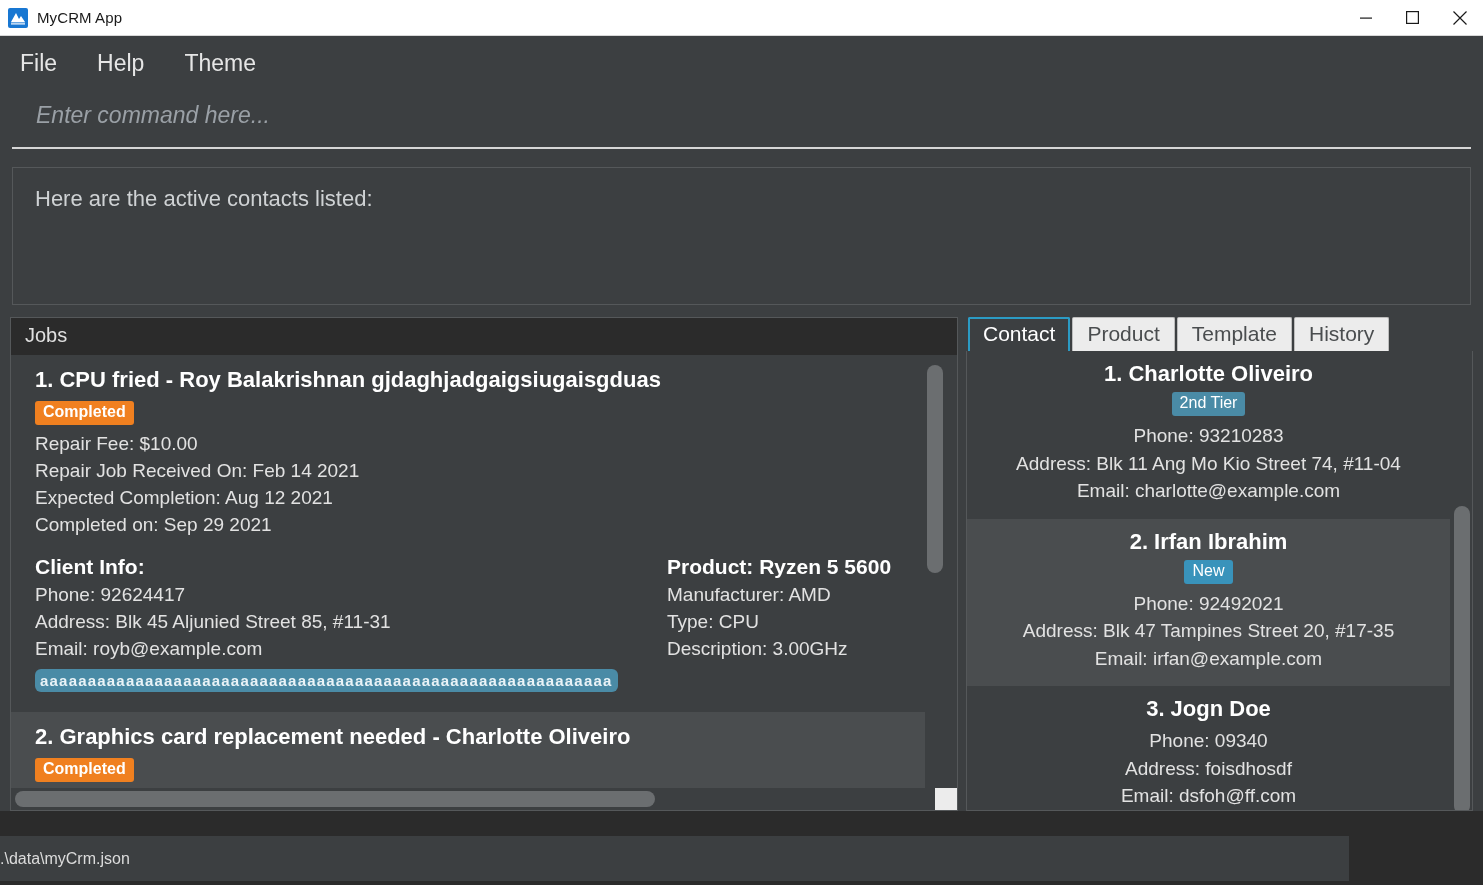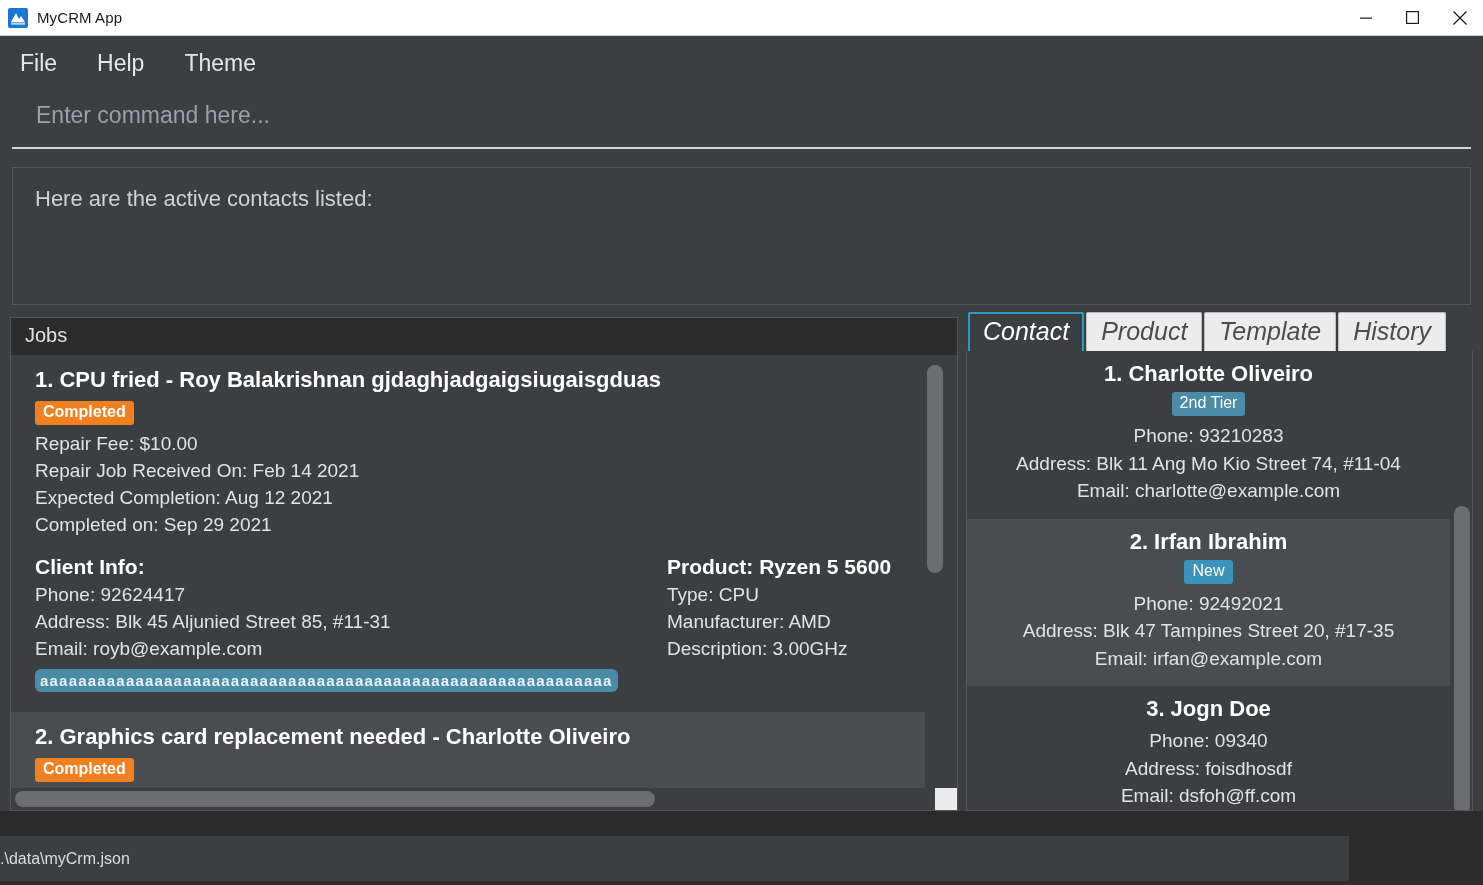--- a/index.html
+++ b/index.html
@@ -52,20 +52,21 @@
     height: 70px;
   }
   .cmdbox {
     height: 48px; background: #3c3f41;
     border: none; border-bottom: 2px solid #d6d6d6;
     width: 100%;
     font-family: "Liberation Sans", sans-serif;
     font-size: 23px; color: #e6e6e6;
     padding: 0 24px 18px 24px;
     outline: none;
+    font-style: italic;
   }
   .cmdbox::placeholder { color: #9aa0a6; }
 
   
   .resultwrap {
     background: #3c3f41; padding: 6px 12px 6px 12px;
   }
   .resultbox {
     height: 138px; background: #3c3f41;
     border: 1px solid #55585a;
@@ -157,27 +158,26 @@
 
   
   .tabs-panel {
     flex: 1; display: flex; flex-direction: column; min-width: 0;
   }
   .tabstrip {
     display: flex; align-items: flex-end; height: 34px;
     padding-left: 2px; flex: none;
   }
   .tab {
-    font-size: 25px; padding: 4px 14px 5px 14px;
+    font-size: 21px; padding: 4px 14px 5px 14px;
     background: #ececec; color: #4a4d4f;
     border: 1px solid #bdbdbd; border-bottom: none;
     border-radius: 2px 2px 0 0;
     margin-right: 2px; cursor: default;
     line-height: 1.15;
-    font-style: italic;
   }
   .tab.active {
     background: #3c3f41; color: #ffffff;
     border: 2px solid #2b9bc4; border-bottom: none;
     padding: 3px 13px 5px 13px;
   }
   .tabcontent {
     flex: 1; position: relative;
     border: 1px solid #55585a; border-top: none;
     background: #3c3f41; overflow: hidden;
@@ -269,22 +269,22 @@
           <div class="job-cols">
             <div class="job-col-left">
               <div class="col-head">Client Info:</div>
               <div class="job-line">Phone: 92624417</div>
               <div class="job-line">Address: Blk 45 Aljunied Street 85, #11-31</div>
               <div class="job-line">Email: royb@example.com</div>
               <span class="tag-chip">aaaaaaaaaaaaaaaaaaaaaaaaaaaaaaaaaaaaaaaaaaaaaaaaaaaaaaaaaaaa</span>
             </div>
             <div class="job-col-right">
               <div class="col-head">Product: Ryzen 5 5600</div>
+              <div class="job-line">Manufacturer: AMD</div>
               <div class="job-line">Type: CPU</div>
-              <div class="job-line">Manufacturer: AMD</div>
               <div class="job-line">Description: 3.00GHz</div>
             </div>
           </div>
         </div>
 
         <div class="job-card alt">
           <div class="job-title">2. Graphics card replacement needed - Charlotte Oliveiro</div>
           <div><span class="badge completed">Completed</span></div>
           <div class="job-line">Repair Fee: $20.00</div>
         </div>

